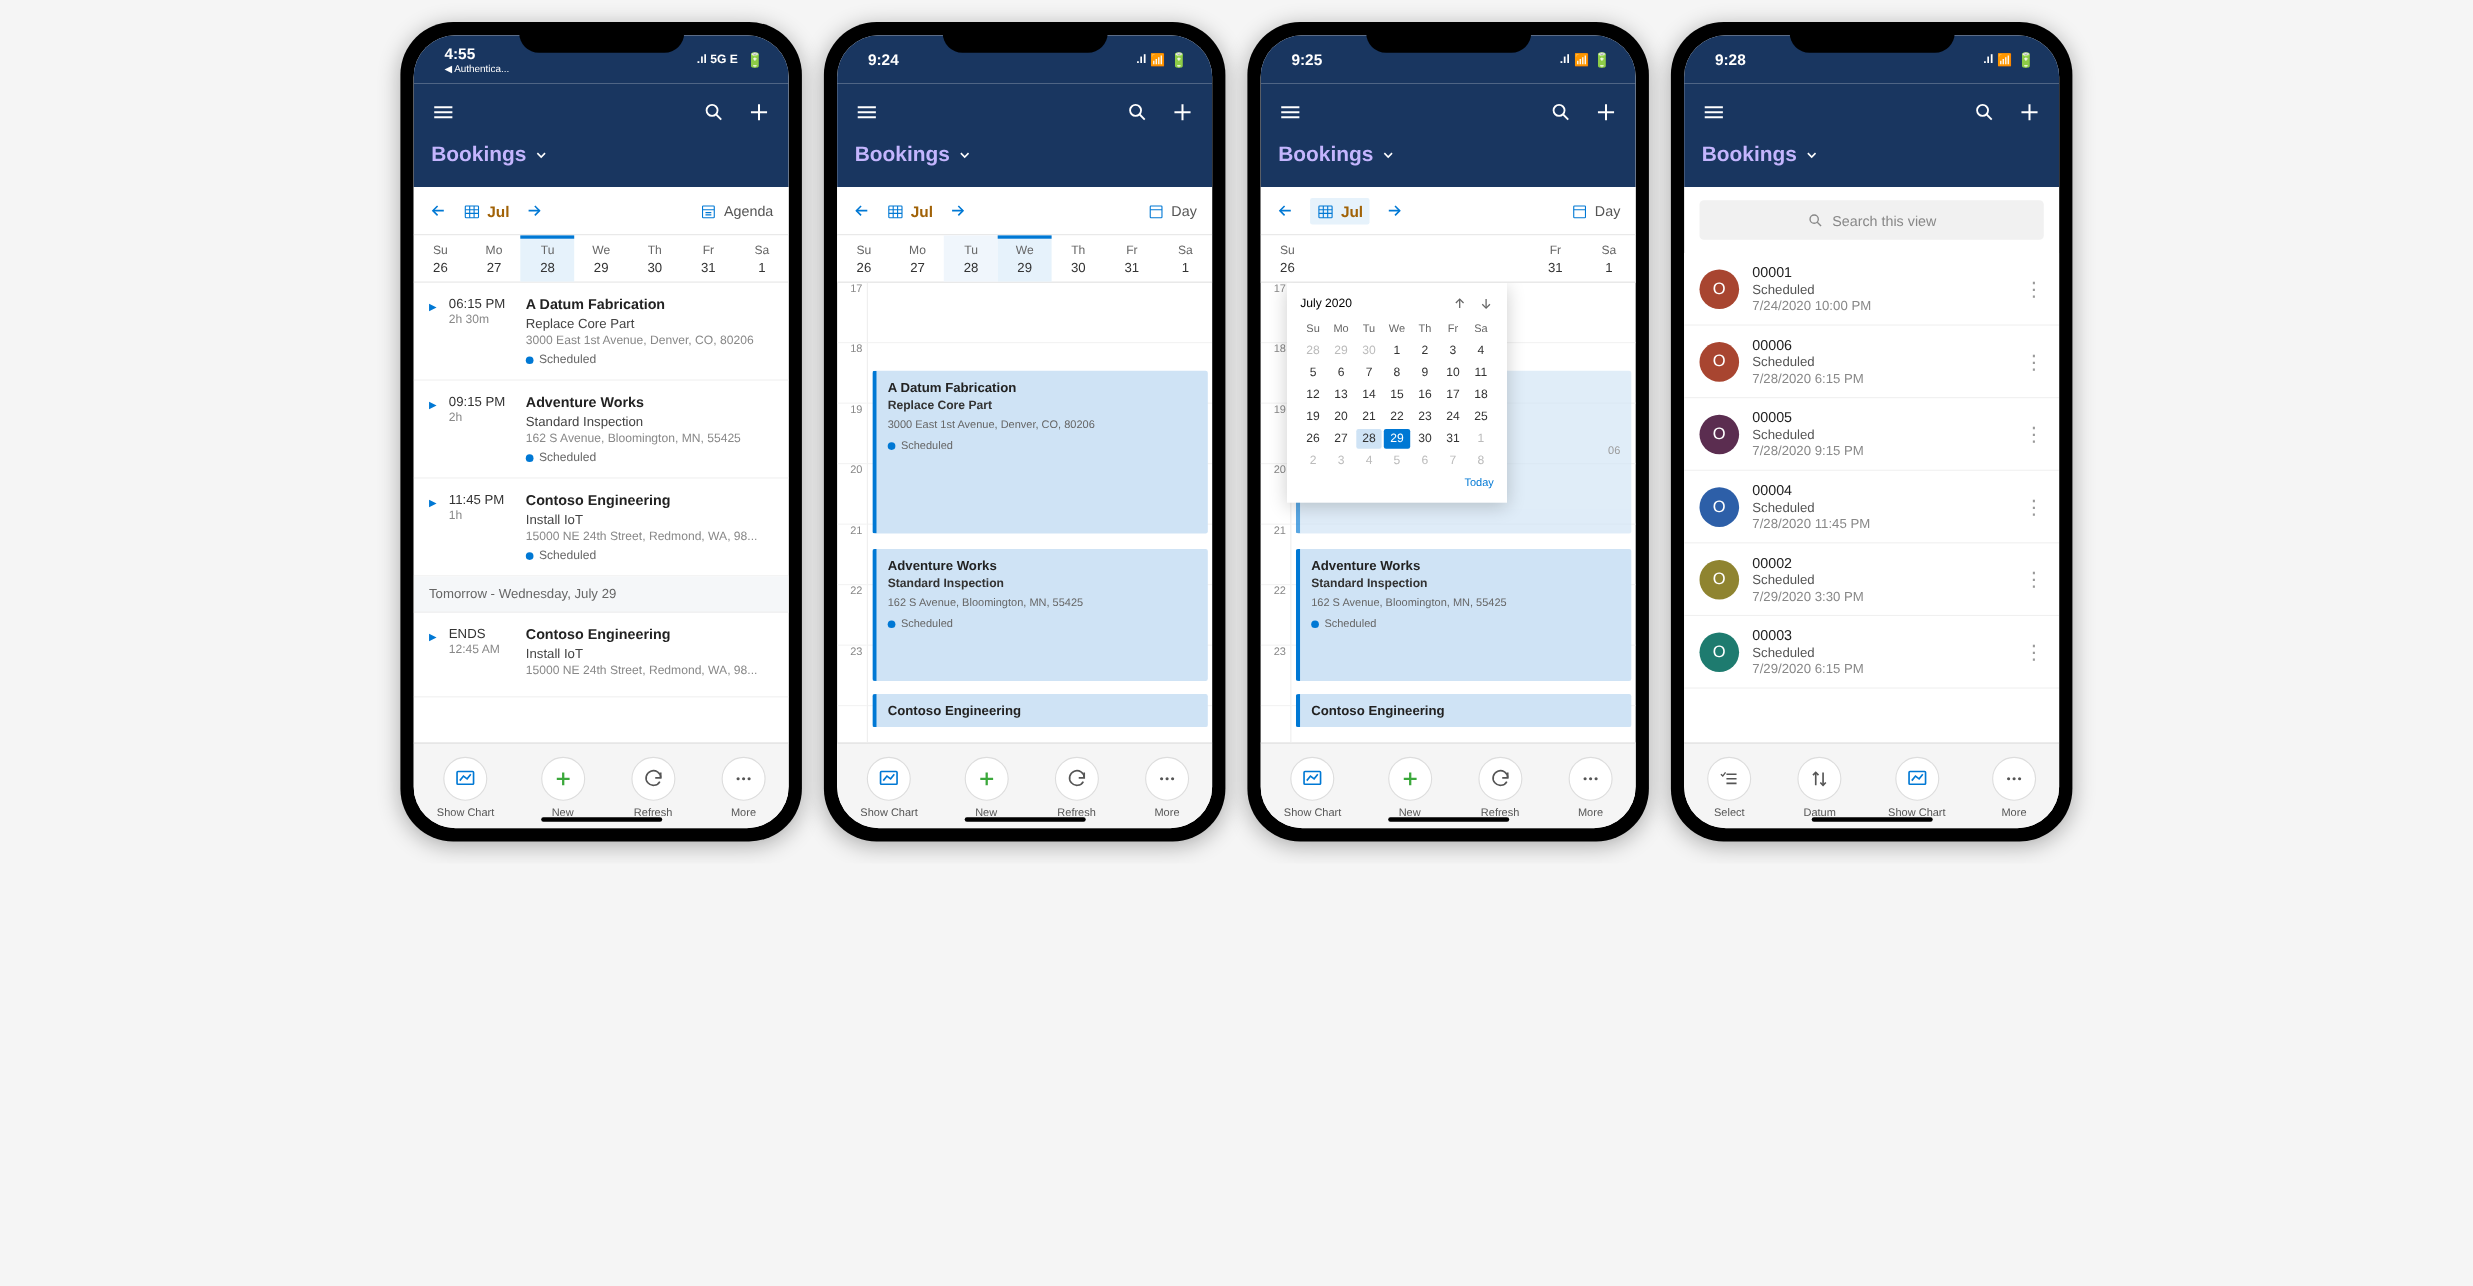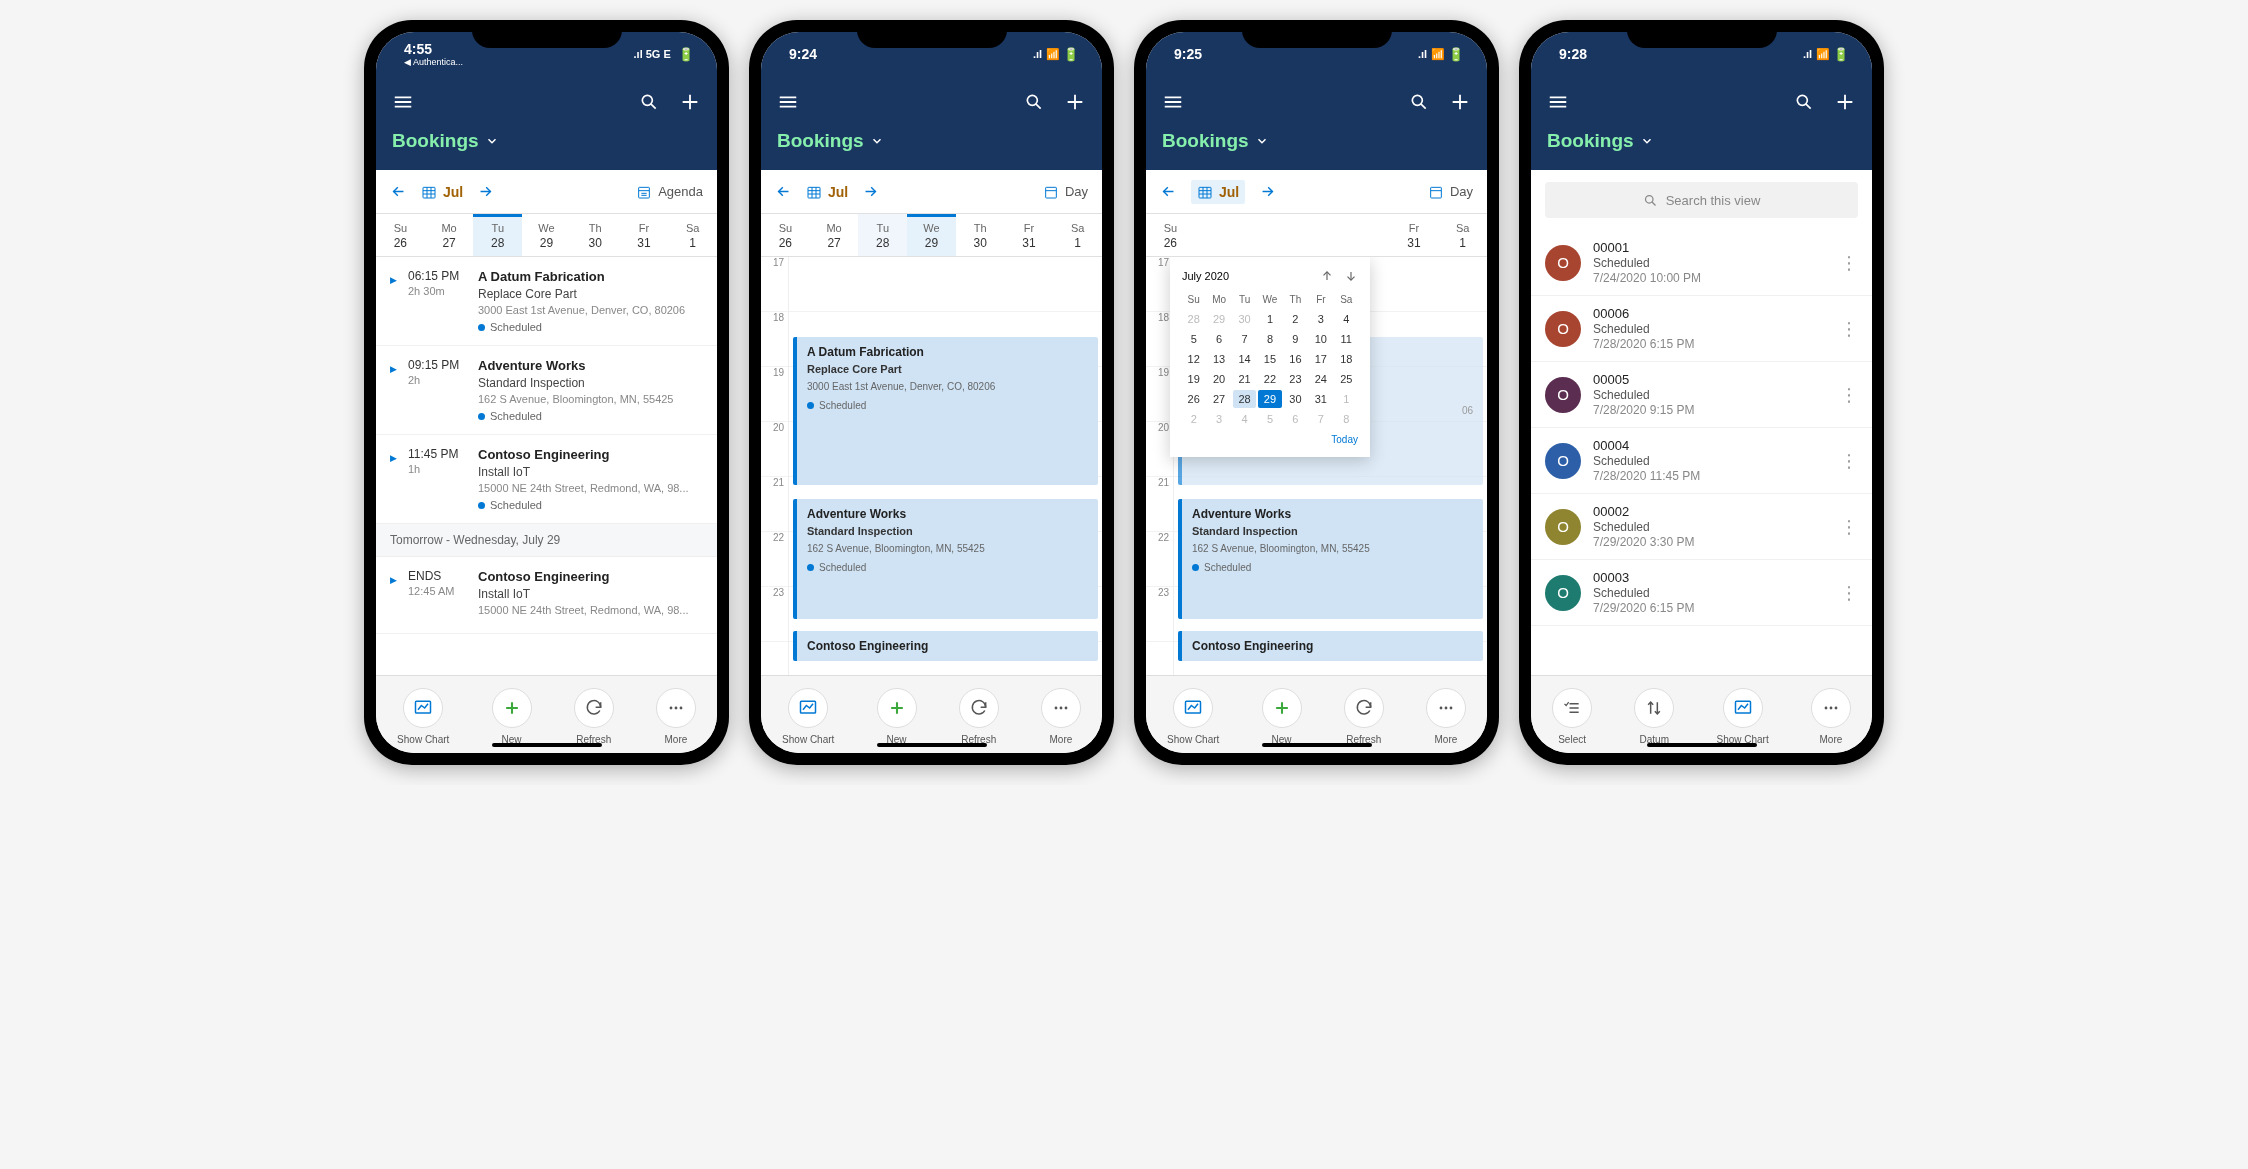--- a/index.html
+++ b/index.html
@@ -5,21 +5,21 @@
 * { box-sizing: border-box; margin: 0; padding: 0; font-family: -apple-system, "Segoe UI", sans-serif; }
 body { background: #f5f5f5; display: flex; gap: 20px; padding: 20px; justify-content: center; }
 .phone { width: 365px; height: 745px; background: #000; border-radius: 48px; padding: 12px; position: relative; box-shadow: 0 4px 20px rgba(0,0,0,0.3); }
 .screen { width: 100%; height: 100%; background: #fff; border-radius: 38px; overflow: hidden; display: flex; flex-direction: column; position: relative; }
 .notch { position: absolute; top: 0; left: 50%; transform: translateX(-50%); width: 150px; height: 28px; background: #000; border-radius: 0 0 18px 18px; z-index: 100; }
 .status-bar { height: 44px; display: flex; justify-content: space-between; align-items: center; padding: 0 22px 0 28px; font-size: 13px; font-weight: 600; color: #fff; background: #193660; }
 .status-left { display: flex; flex-direction: column; align-items: flex-start; }
 .status-time { font-size: 14px; }
 .status-sub { font-size: 9px; font-weight: 400; }
 .status-right { display: flex; align-items: center; gap: 4px; font-size: 11px; }
-.header { background: #193660; color: #86efac; padding: 8px 16px 0; }
+.header { background: #193660; color: #c4b5fd; padding: 8px 16px 0; }
 .header-top { display: flex; align-items: center; justify-content: space-between; height: 36px; }
 .header-icons { display: flex; gap: 20px; align-items: center; }
 .title-row { padding: 10px 0 18px; display: flex; align-items: center; gap: 6px; }
 .title-row h1 { font-size: 19px; font-weight: 600; }
 .toolbar { height: 44px; background: #fff; border-bottom: 1px solid #e0e0e0; display: flex; align-items: center; justify-content: space-between; padding: 0 14px; }
 .toolbar-left { display: flex; align-items: center; gap: 14px; }
 .toolbar-right { display: flex; align-items: center; gap: 8px; }
 .nav-btn { color: #0078d4; font-size: 16px; cursor: pointer; }
 .month-label { font-size: 14px; font-weight: 600; color: #a16207; display: flex; align-items: center; gap: 6px; }
 .view-label { font-size: 13px; color: #555; display: flex; align-items: center; gap: 6px; }

